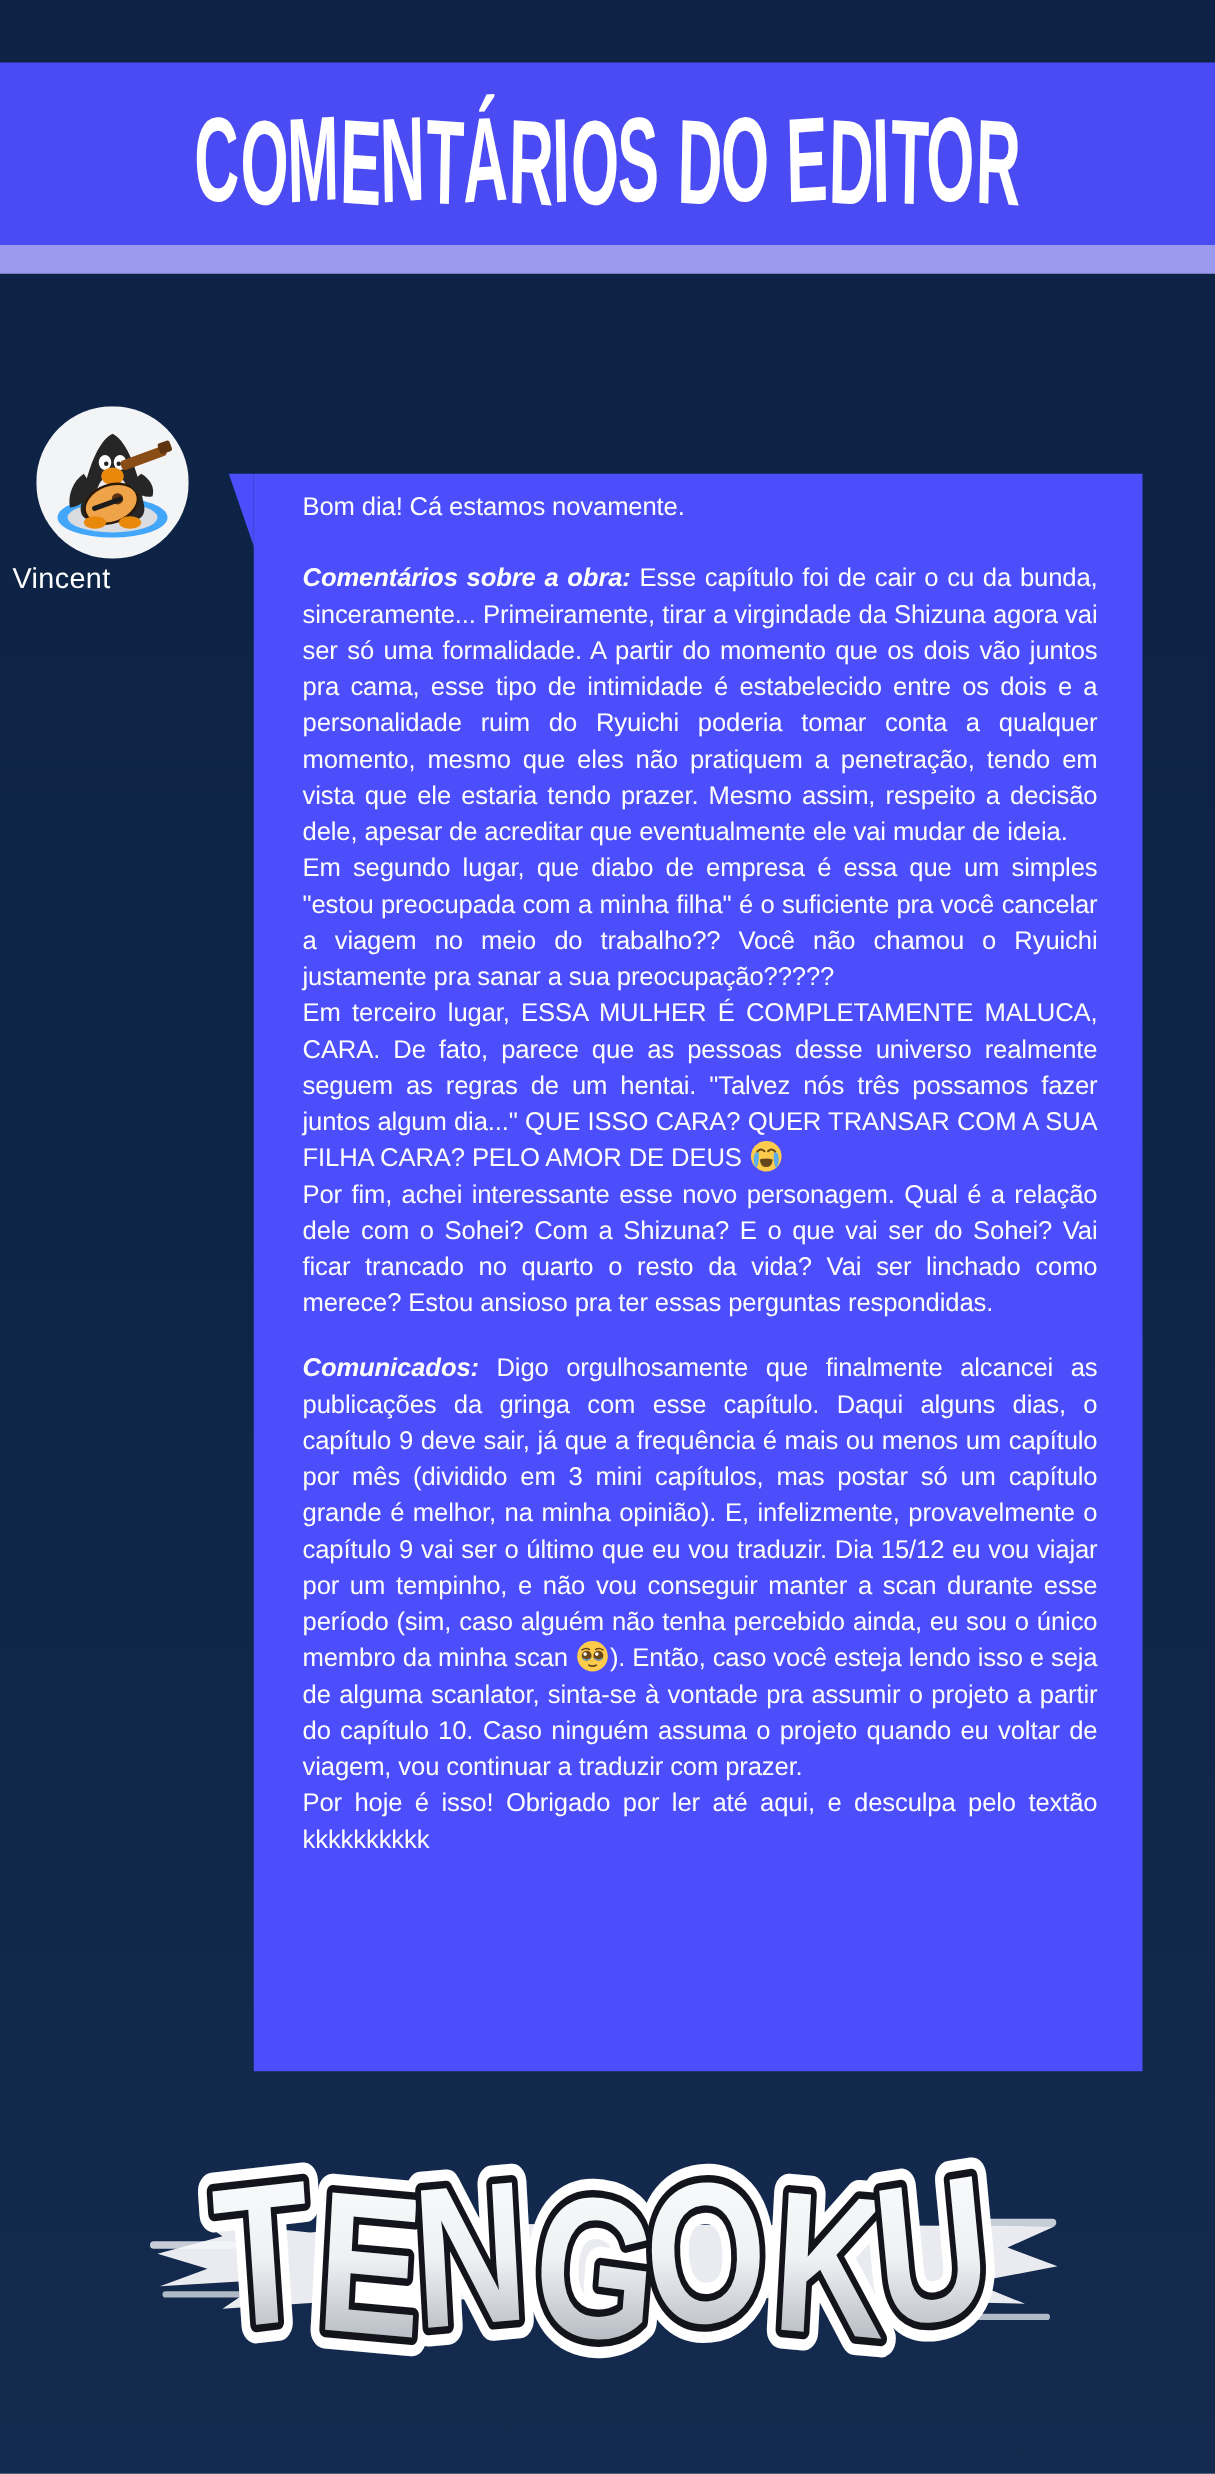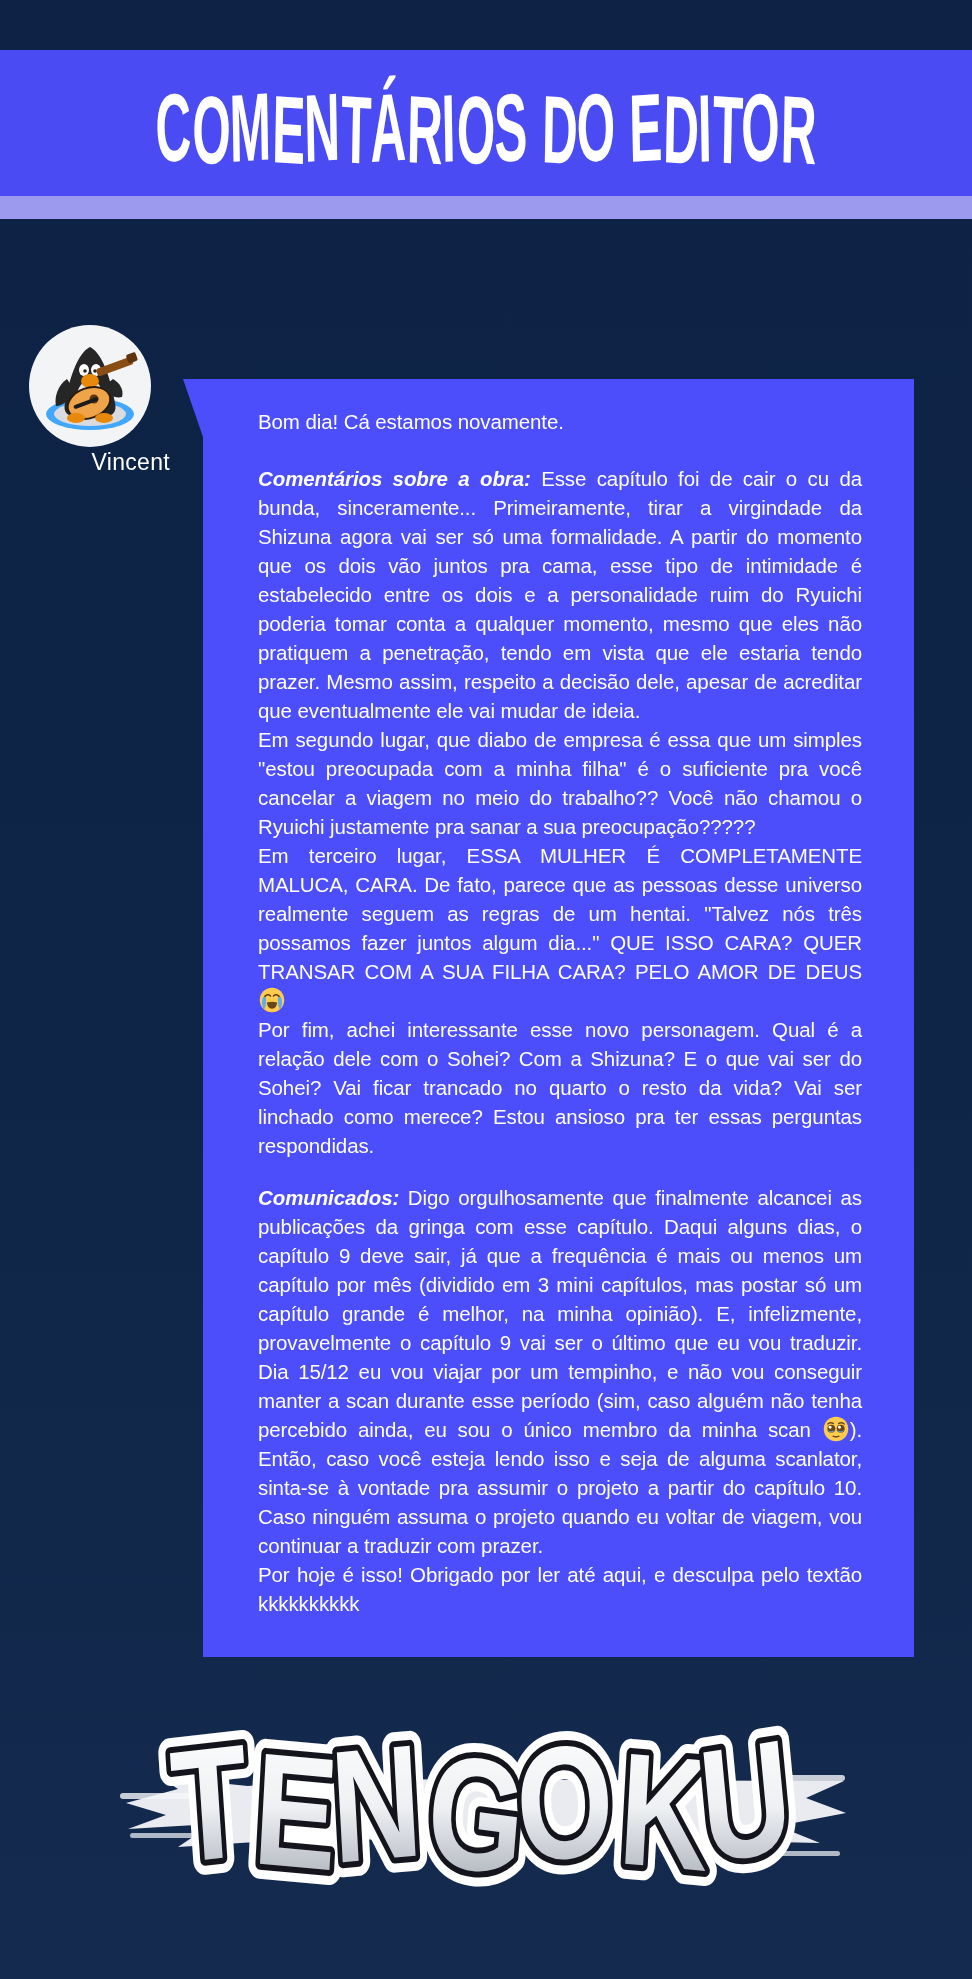--- a/index.html
+++ b/index.html
@@ -15,35 +15,35 @@
   }
   .lavender-strip{
     position:absolute;left:0;top:196px;width:972px;height:23px;
     background:#9b9aef;
   }
   .avatar{
     position:absolute;left:29px;top:325px;width:122px;height:122px;
   }
   .author-name{
     position:absolute;left:10px;top:449px;width:160px;
-    text-align:right;color:#ffffff;font-size:23px;font-weight:500;
+    text-align:left;color:#ffffff;font-size:23px;font-weight:500;
     letter-spacing:.3px;
   }
   .bubble-tail{
     position:absolute;left:183px;top:379px;width:0;height:0;
     border-top:58px solid #4c4dfb;border-left:20px solid transparent;
   }
   .bubble{
     position:absolute;left:203px;top:379px;width:711px;min-height:1278px;
     box-sizing:border-box;background:#4c4dfb;
     padding:12px 36px 20px 39px;
     color:#ffffff;font-size:20.5px;line-height:29px;
     text-align:justify;letter-spacing:-0.1px;
   }
-  .bubble p{margin:16px;}
+  .bubble p{margin:0;}
   .bubble .greeting{margin-bottom:28px;}
   .bubble .section{margin-bottom:23px;}
   .bubble .section:last-child{margin-bottom:0;}
   .bubble strong{font-weight:bold;font-style:italic;}
   .seg{white-space:pre-line;}
   .emoji{display:inline-block;width:26px;height:26px;vertical-align:-5px;margin:0 1px;}
   .emoji svg{display:block;width:26px;height:26px;}
   .title-svg,.logo-svg{display:block;}
   .logo{position:absolute;left:120px;top:1685px;width:732px;height:240px;}
 </style>

